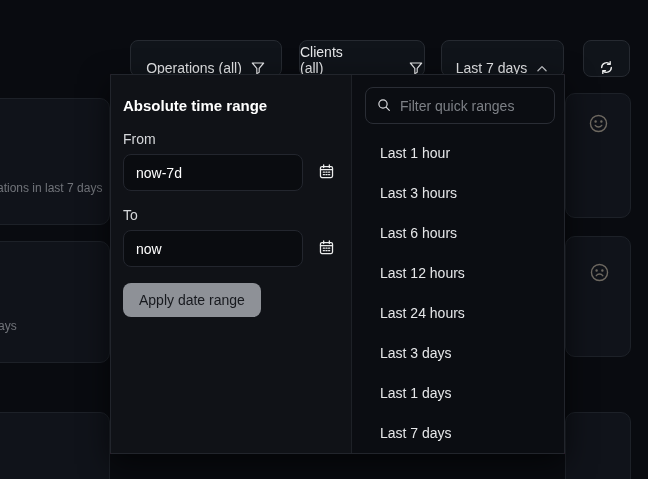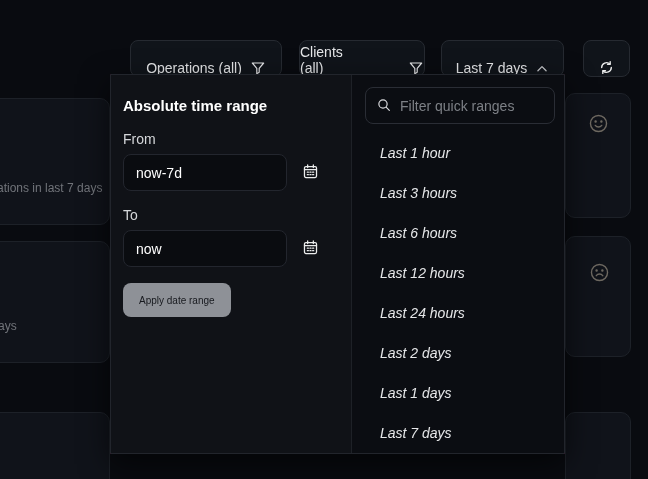--- a/index.html
+++ b/index.html
@@ -75,21 +75,21 @@
   .field-label {
     font-size:14px;
     color:#d5d7da;
     margin-bottom:7px;
   }
   .field-row {
     display:flex; align-items:center;
     margin-bottom:16px;
   }
   .time-input {
-    width:164px; height:37px;
+    width:180px; height:37px;
     background:#0a0c10;
     border:1px solid #23262e;
     border-radius:8px;
     color:#ffffff;
     font-size:14px;
     font-family:"Liberation Sans", sans-serif;
     padding:0 12px;
     outline:none;
   }
   .cal-btn {
@@ -99,21 +99,21 @@
     padding:0;
   }
   .apply-btn {
     margin-top:0;
     height:34px;
     padding:0 16px;
     background:#8e9197;
     color:#17191e;
     border:none;
     border-radius:8px;
-    font-size:10px;
+    font-size:14px;
     font-family:"Liberation Sans", sans-serif;
     cursor:pointer;
   }
   .search-box {
     position:relative;
     width:190px; height:37px;
     margin-bottom:9px;
   }
   .search-box input {
     width:100%; height:100%;
@@ -133,21 +133,20 @@
   }
   .qr-list { list-style:none; }
   .qr-item {
     height:40px;
     display:flex; align-items:center;
     padding-left:15px;
     font-size:14px;
     color:#e6e7e9;
     border-radius:4px;
     cursor:pointer;
-    font-style:italic;
   }
 </style>
 </head>
 <body>
 
 <div class="bg-card" style="left:-40px; top:98px; width:150px; height:127px;">
   <span class="subtext" style="left:36px; top:82px;">ations in last 7 days</span>
 </div>
 
 <div class="bg-card" style="left:-40px; top:241px; width:150px; height:122px;">
@@ -278,18 +277,18 @@
       </span>
       <input type="text" placeholder="Filter quick ranges" style="">
     </div>
 
     <ul class="qr-list">
       <li class="qr-item">Last 1 hour</li>
       <li class="qr-item">Last 3 hours</li>
       <li class="qr-item">Last 6 hours</li>
       <li class="qr-item">Last 12 hours</li>
       <li class="qr-item">Last 24 hours</li>
-      <li class="qr-item">Last 2 days</li>
+      <li class="qr-item">Last 3 days</li>
       <li class="qr-item">Last 1 days</li>
       <li class="qr-item">Last 7 days</li>
     </ul>
   </div>
 </div>
 
 </body></html>

